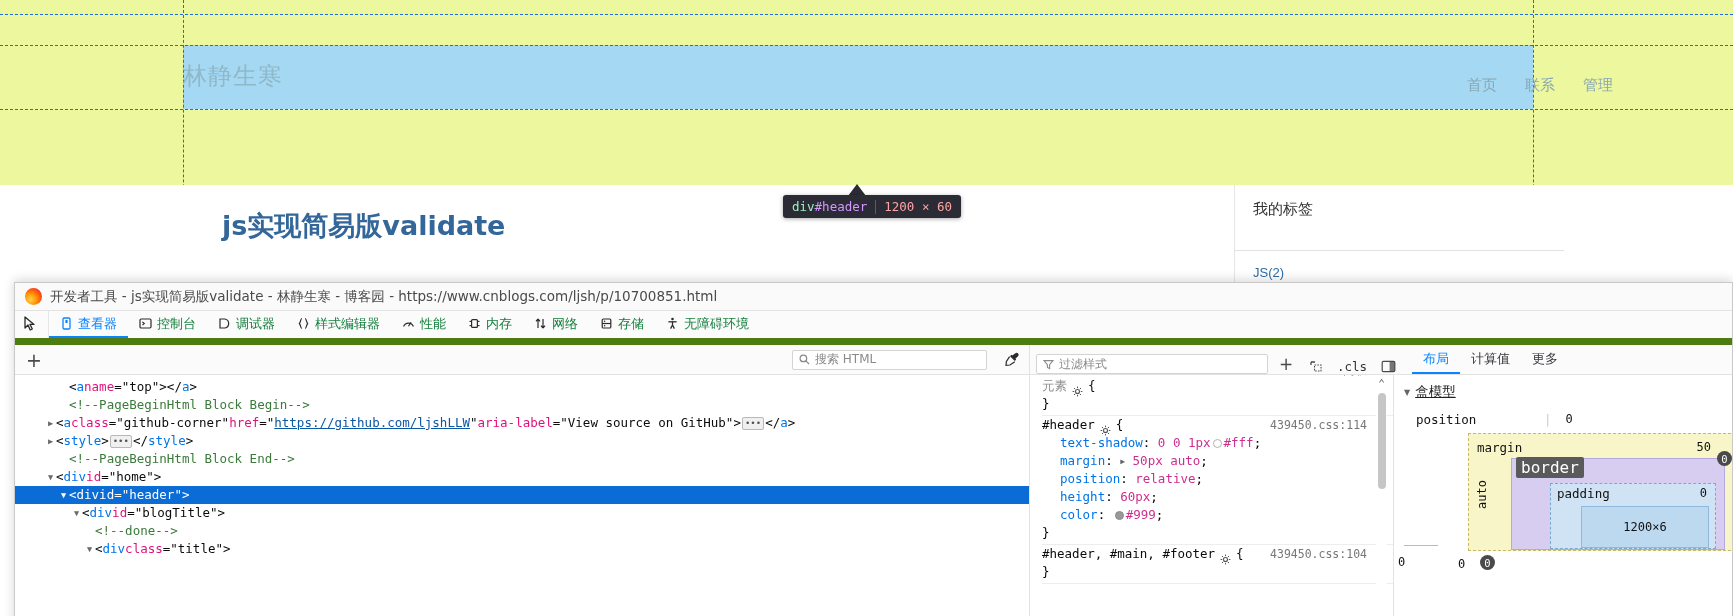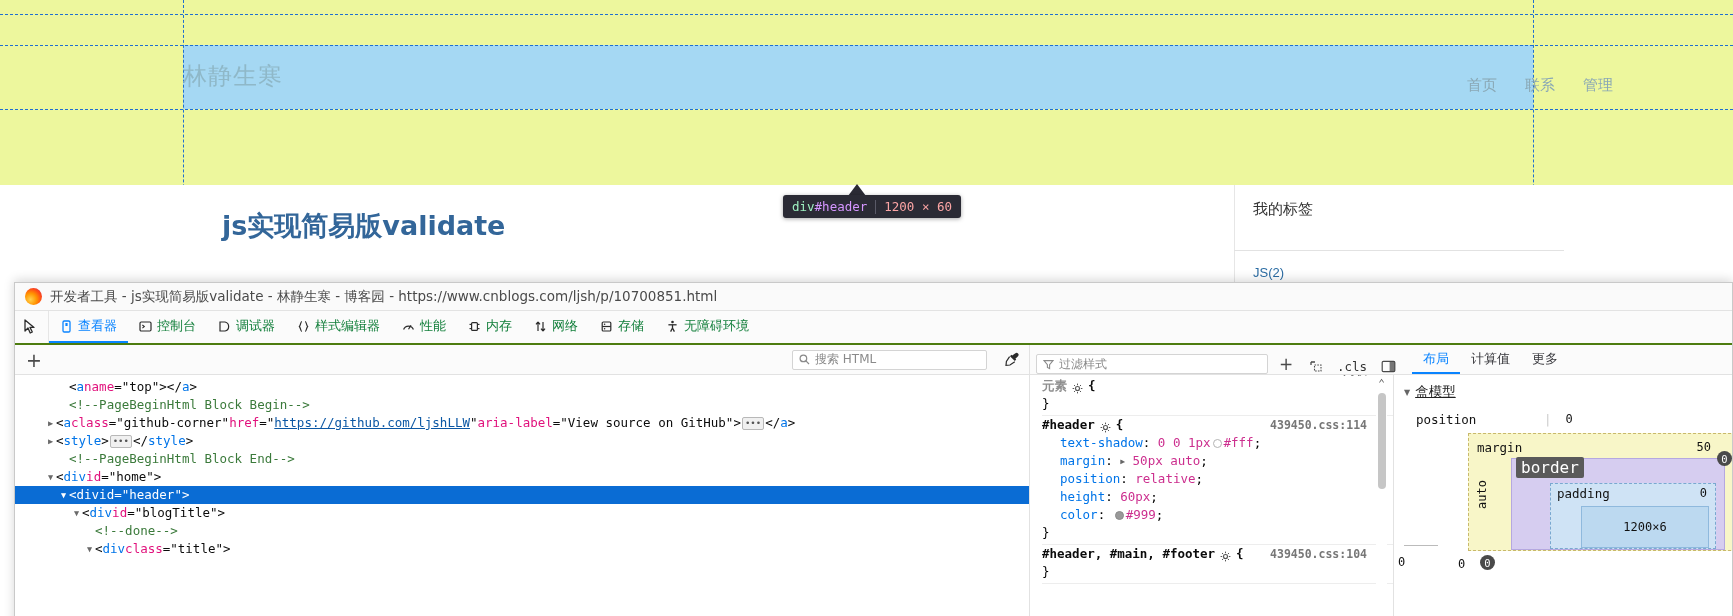--- a/index.html
+++ b/index.html
@@ -91,21 +91,21 @@
   }
   .ff-logo {
     width:17px; height:17px; border-radius:50%;
     background:radial-gradient(circle at 32% 68%, #ffd04d 0%, #ff9500 38%, #ff4b17 66%, #c32a6b 100%);
     flex:0 0 auto;
   }
   .dt-title { font-size:13.5px; color:#4a4a4a; white-space:nowrap; }
 
   .dt-toolbar {
     height:34px; display:flex; align-items:stretch;
-    background:#fbfbfb; border-bottom:2px solid #4d7c0f; flex:0 0 auto;
+    background:#fbfbfb; border-bottom:7px solid #4d7c0f; flex:0 0 auto;
   }
   .picker-btn {
     width:34px; display:flex; align-items:center; justify-content:center;
     border-right:1px solid #e6e6e6; cursor:pointer;
   }
   .dt-tabs { display:flex; align-items:stretch; }
   .dt-tab {
     display:flex; align-items:center; gap:5px; padding:0 11px;
     font-size:13px; color:#15803d; cursor:pointer;
     border-bottom:2px solid transparent;
@@ -172,21 +172,21 @@
   }
 
   
   .rules-pane {
     flex:1; background:#fff; font-family:"DejaVu Sans Mono", monospace; font-size:12.5px;
     position:relative; overflow:hidden; display:flex; flex-direction:column;
     border-right:1px solid #e2e2e2;
   }
   .rules-inner { position:relative; padding:2px 0 0 12px; width:100%; }
   .rule-block { position:relative; padding:0 0 2px 0; border-bottom:1px solid #ededed; }
-  .rule-head { display:flex; align-items:center; height:18px; line-height:18px; gap:5px;font-weight:bold; }
+  .rule-head { display:flex; align-items:flex-end; height:18px; line-height:18px; gap:5px; }
   .sel-name { color:#0b0b0b; }
   .sel-name.inactive { color:#8f8f8f; }
   .rule-src {
     position:absolute; right:26px; font-size:11.5px; color:#777;
     font-family:"DejaVu Sans Mono", monospace; cursor:pointer;
   }
   .decl { height:18px; line-height:18px; padding-left:18px; white-space:nowrap; }
   .p-name { color:#0074e8; }
   .p-val  { color:#cc2e8e; }
   .swatch-ring {

